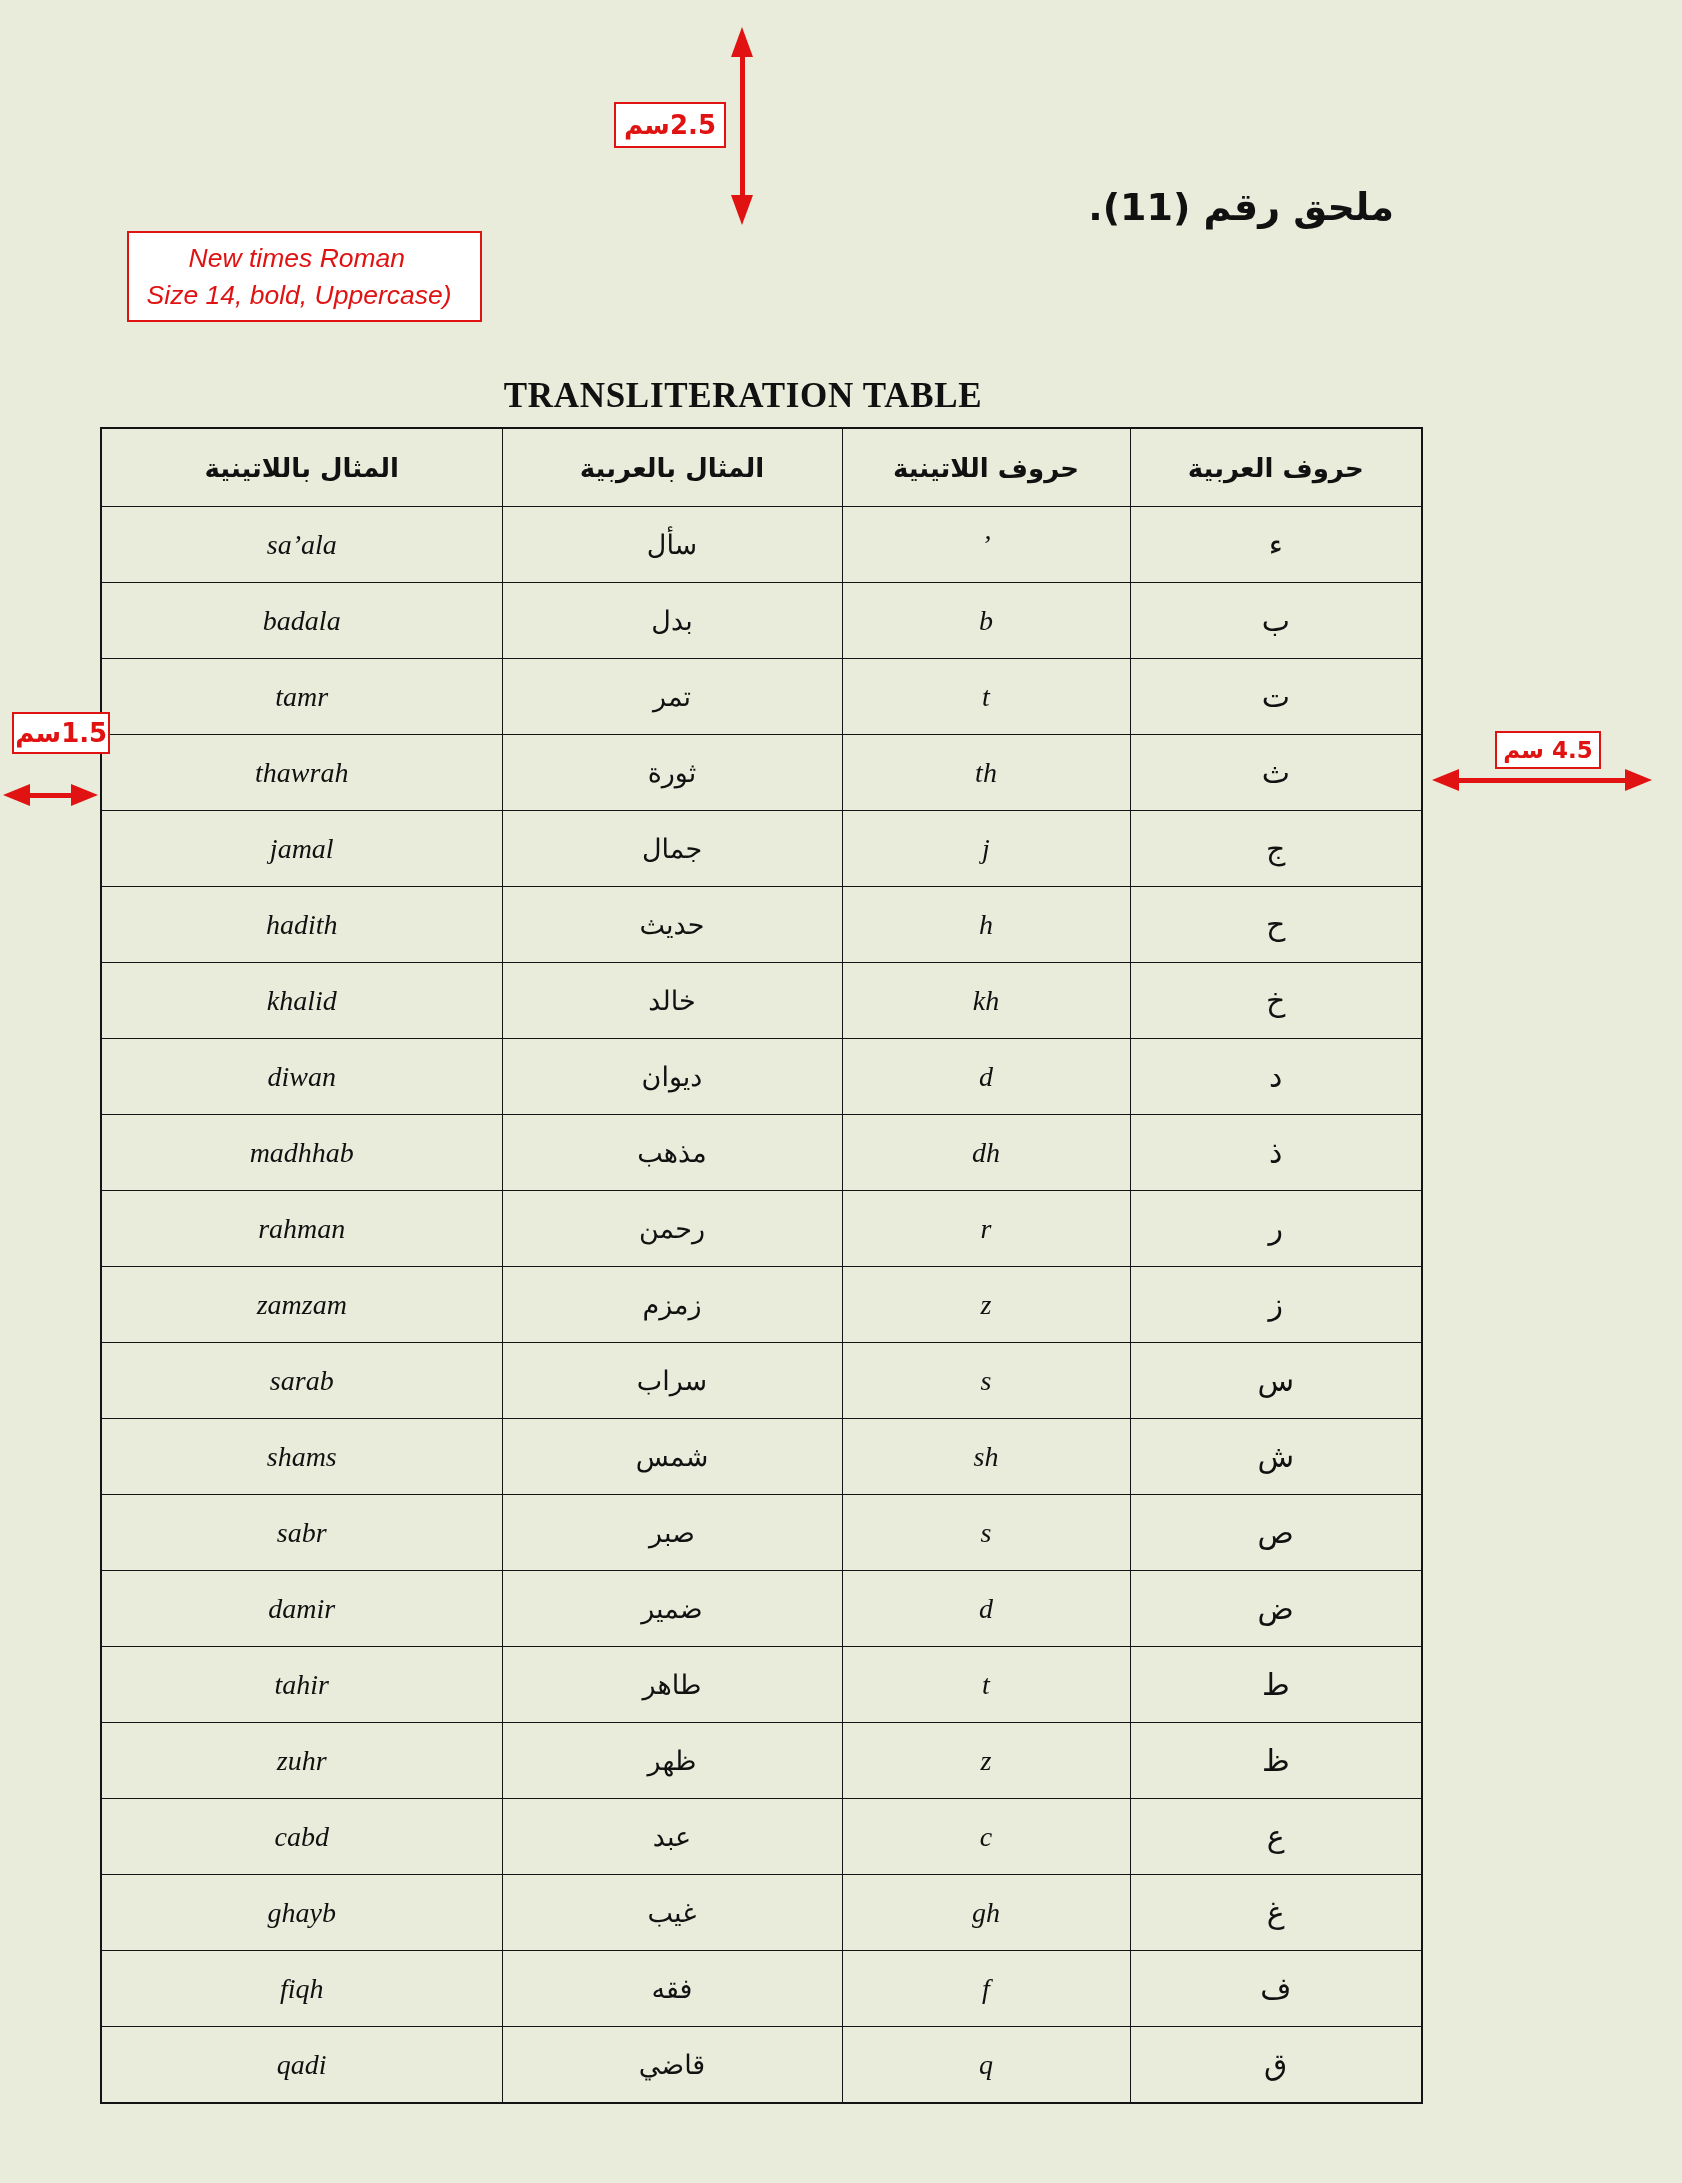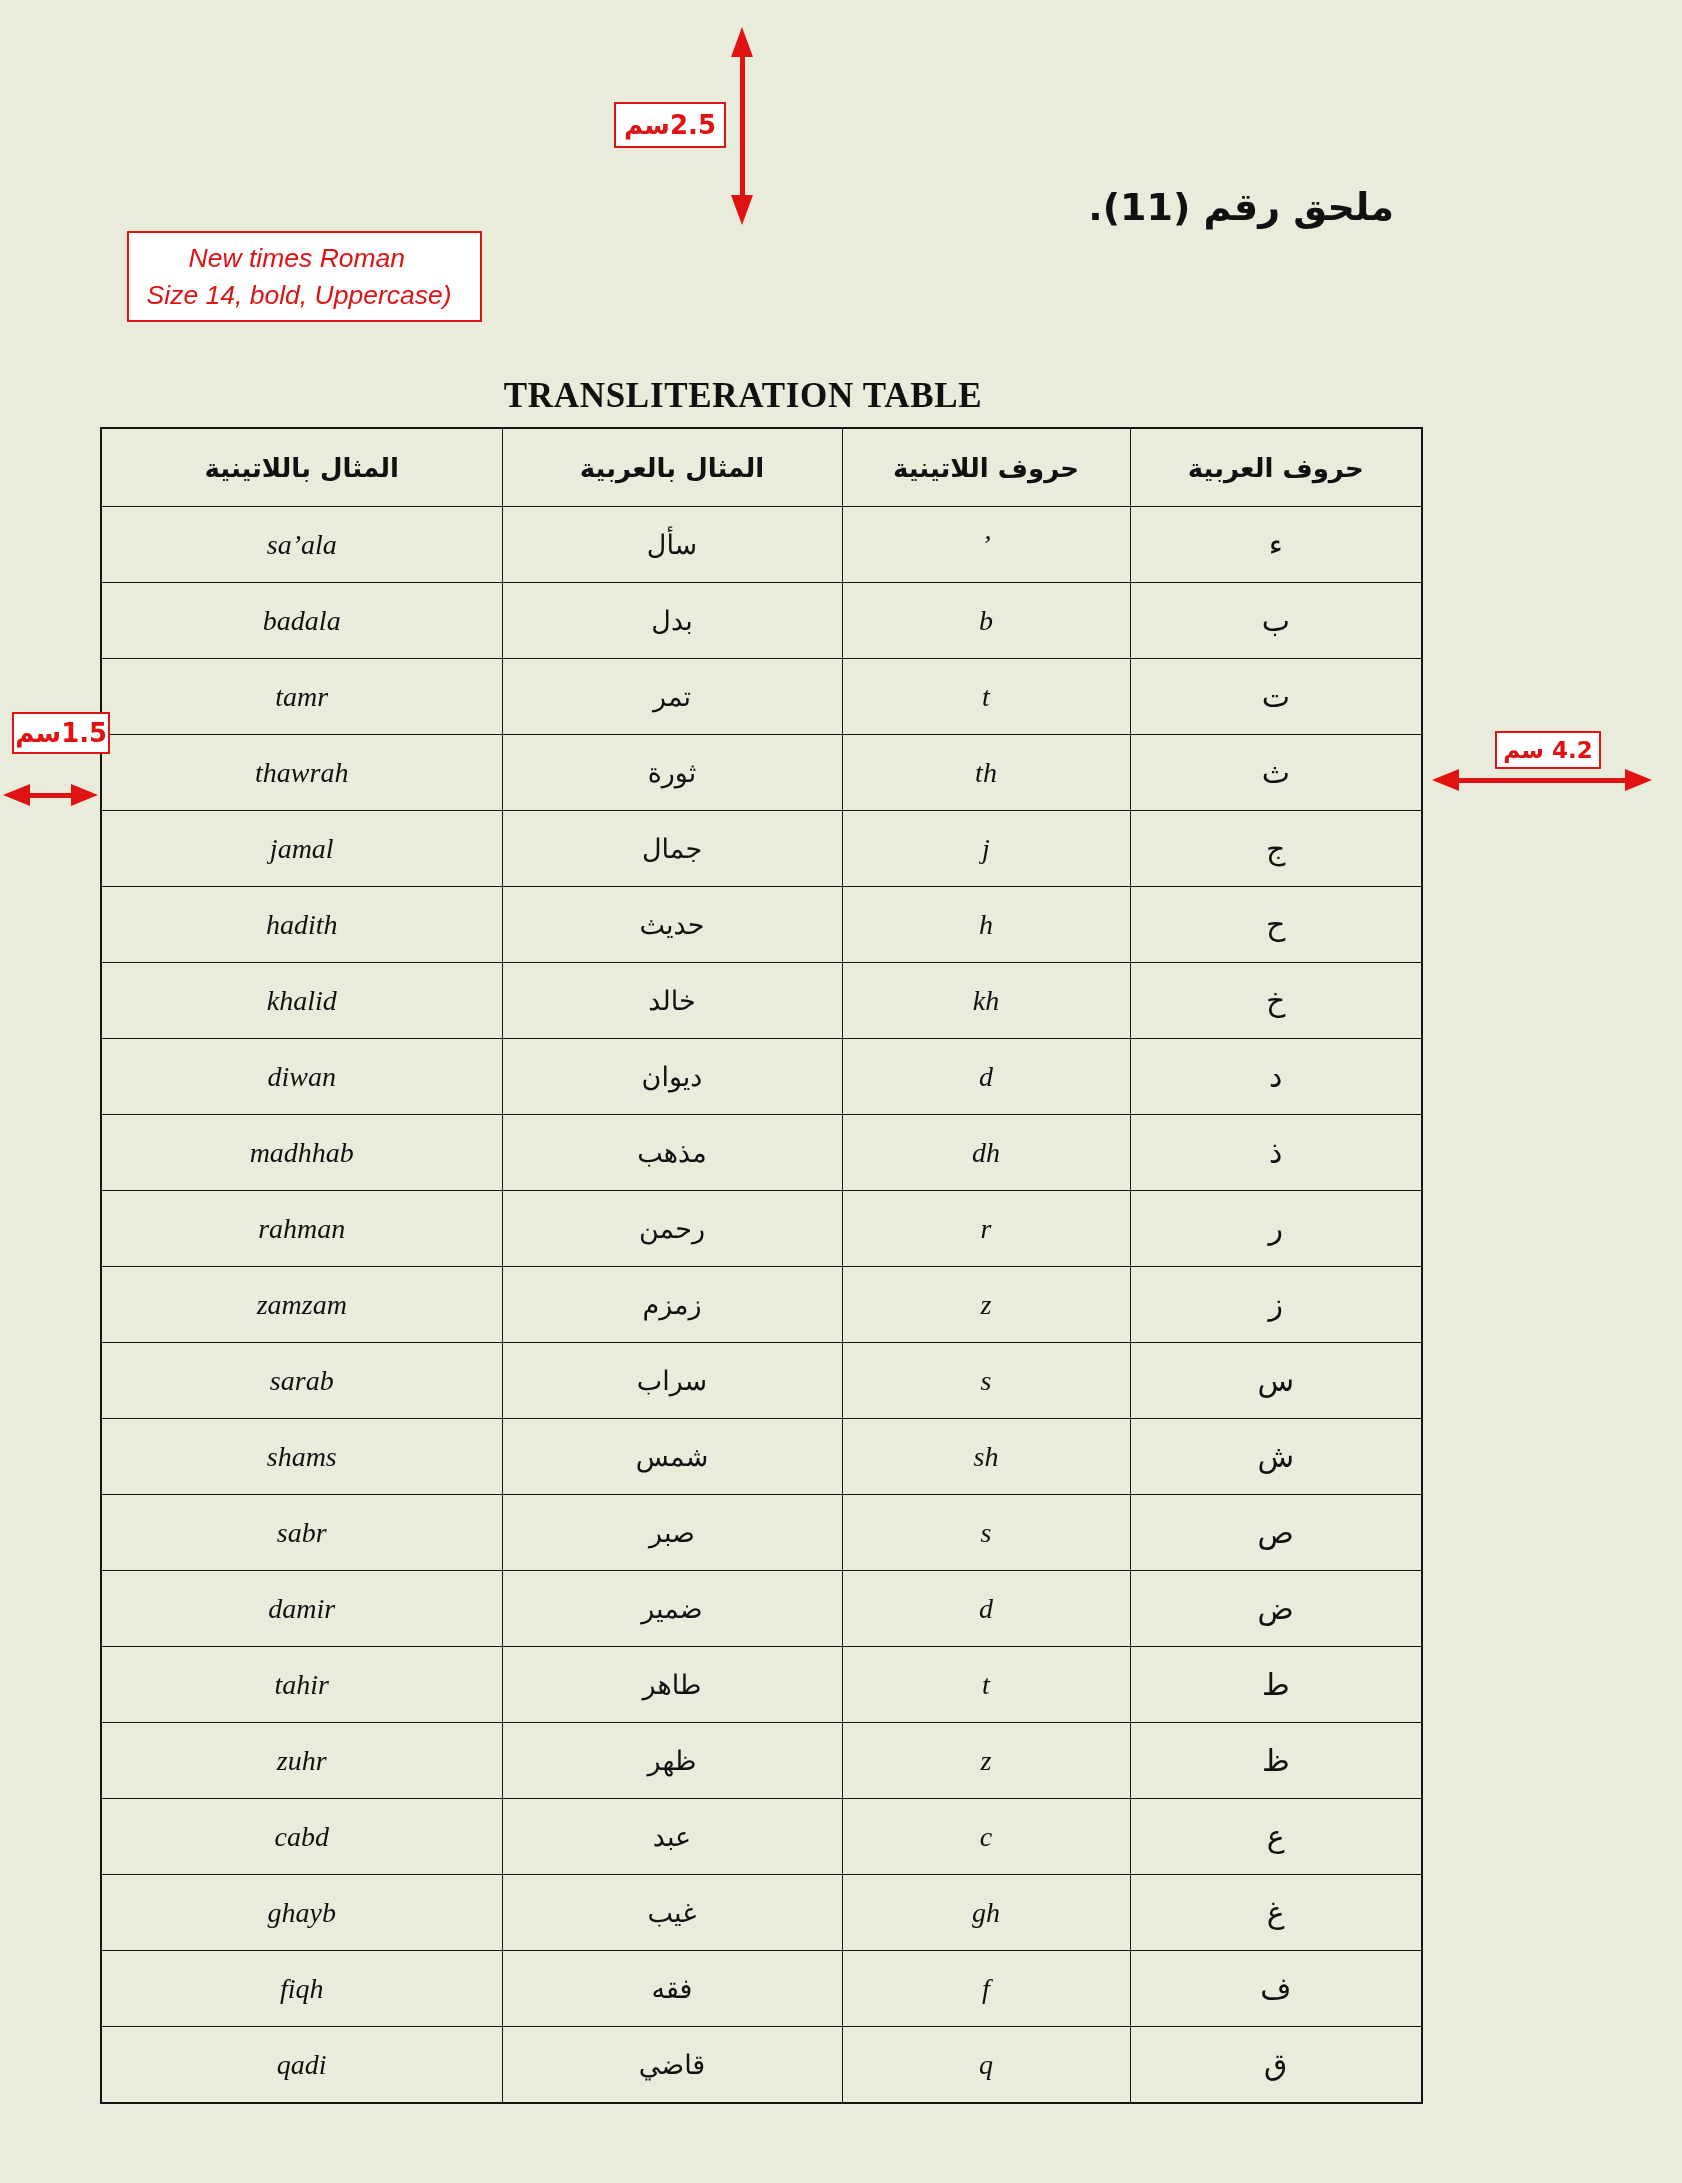--- a/index.html
+++ b/index.html
@@ -270,20 +270,20 @@
   </table>
 
   <div class="anno-box left-label">
     <span>1.5سم</span>
   </div>
   <div class="head left l-head-left"></div>
   <div class="shaft-h l-shaft"></div>
   <div class="head right l-head-right"></div>
 
   <div class="anno-box right-label">
-    <span>4.2 سم</span>
+    <span>4.5 سم</span>
   </div>
   <div class="head left r-head-left"></div>
   <div class="shaft-h r-shaft"></div>
   <div class="head right r-head-right"></div>
 
 </div>
 
 
 </body></html>

